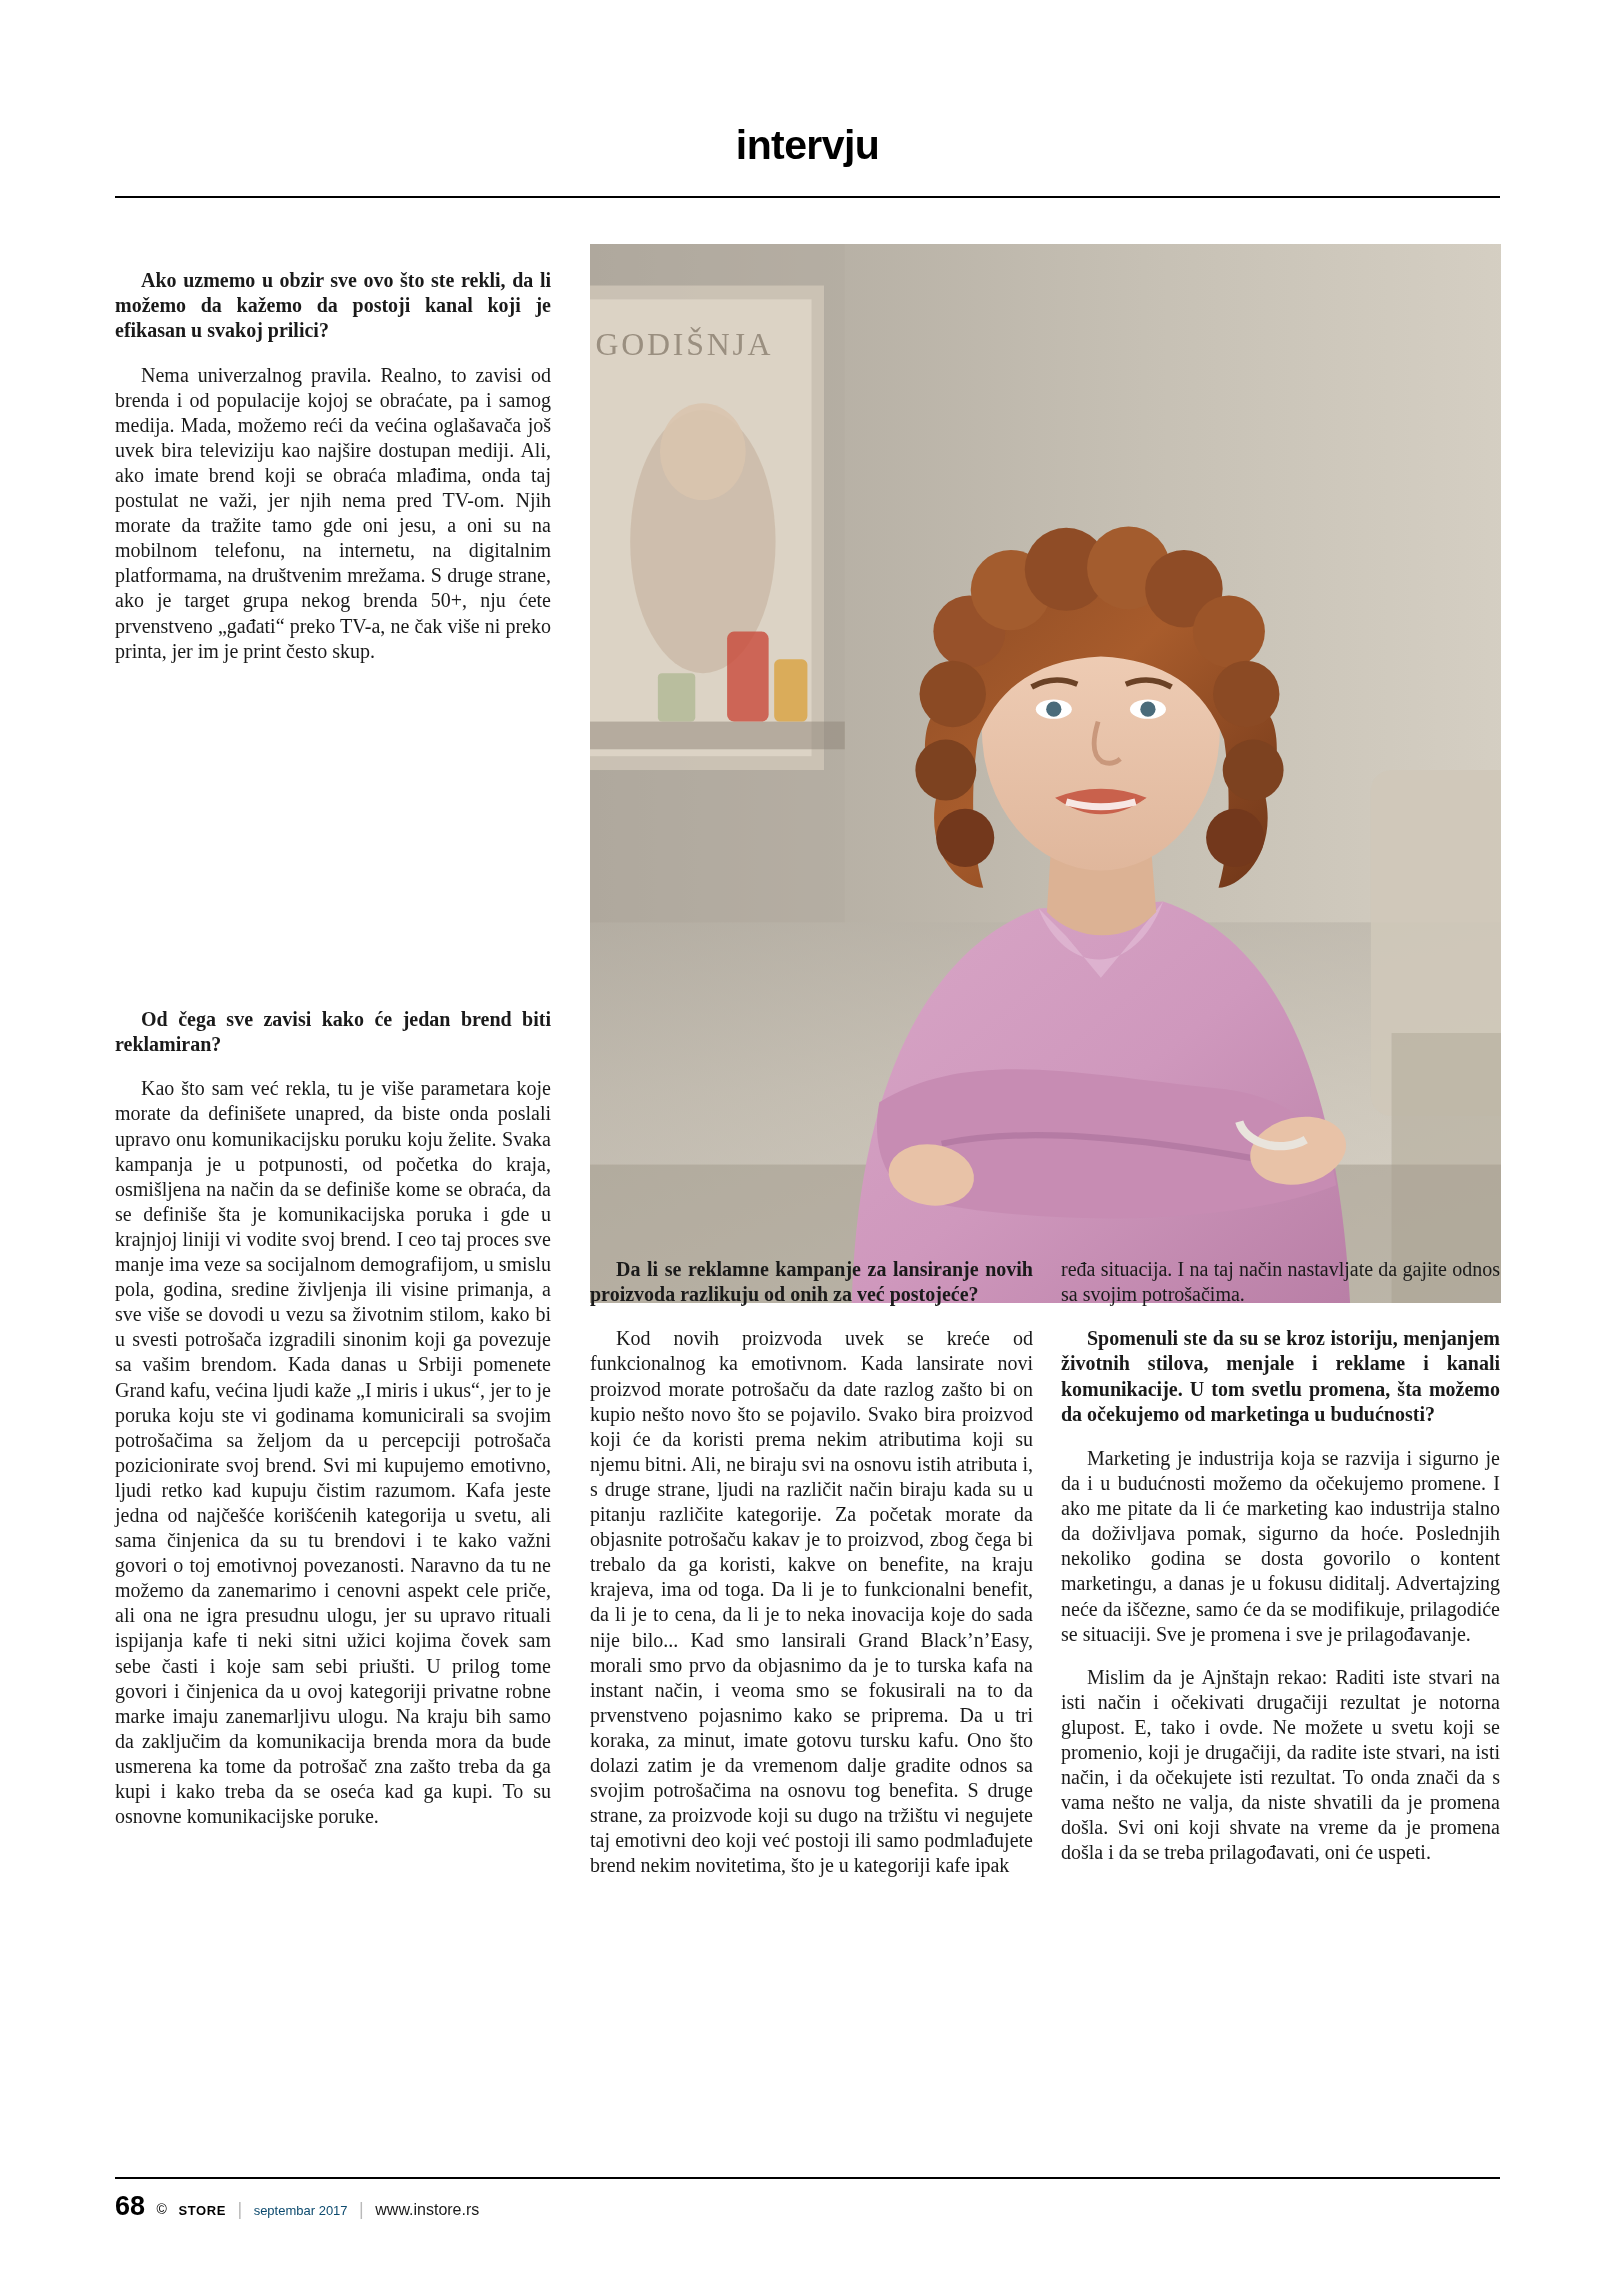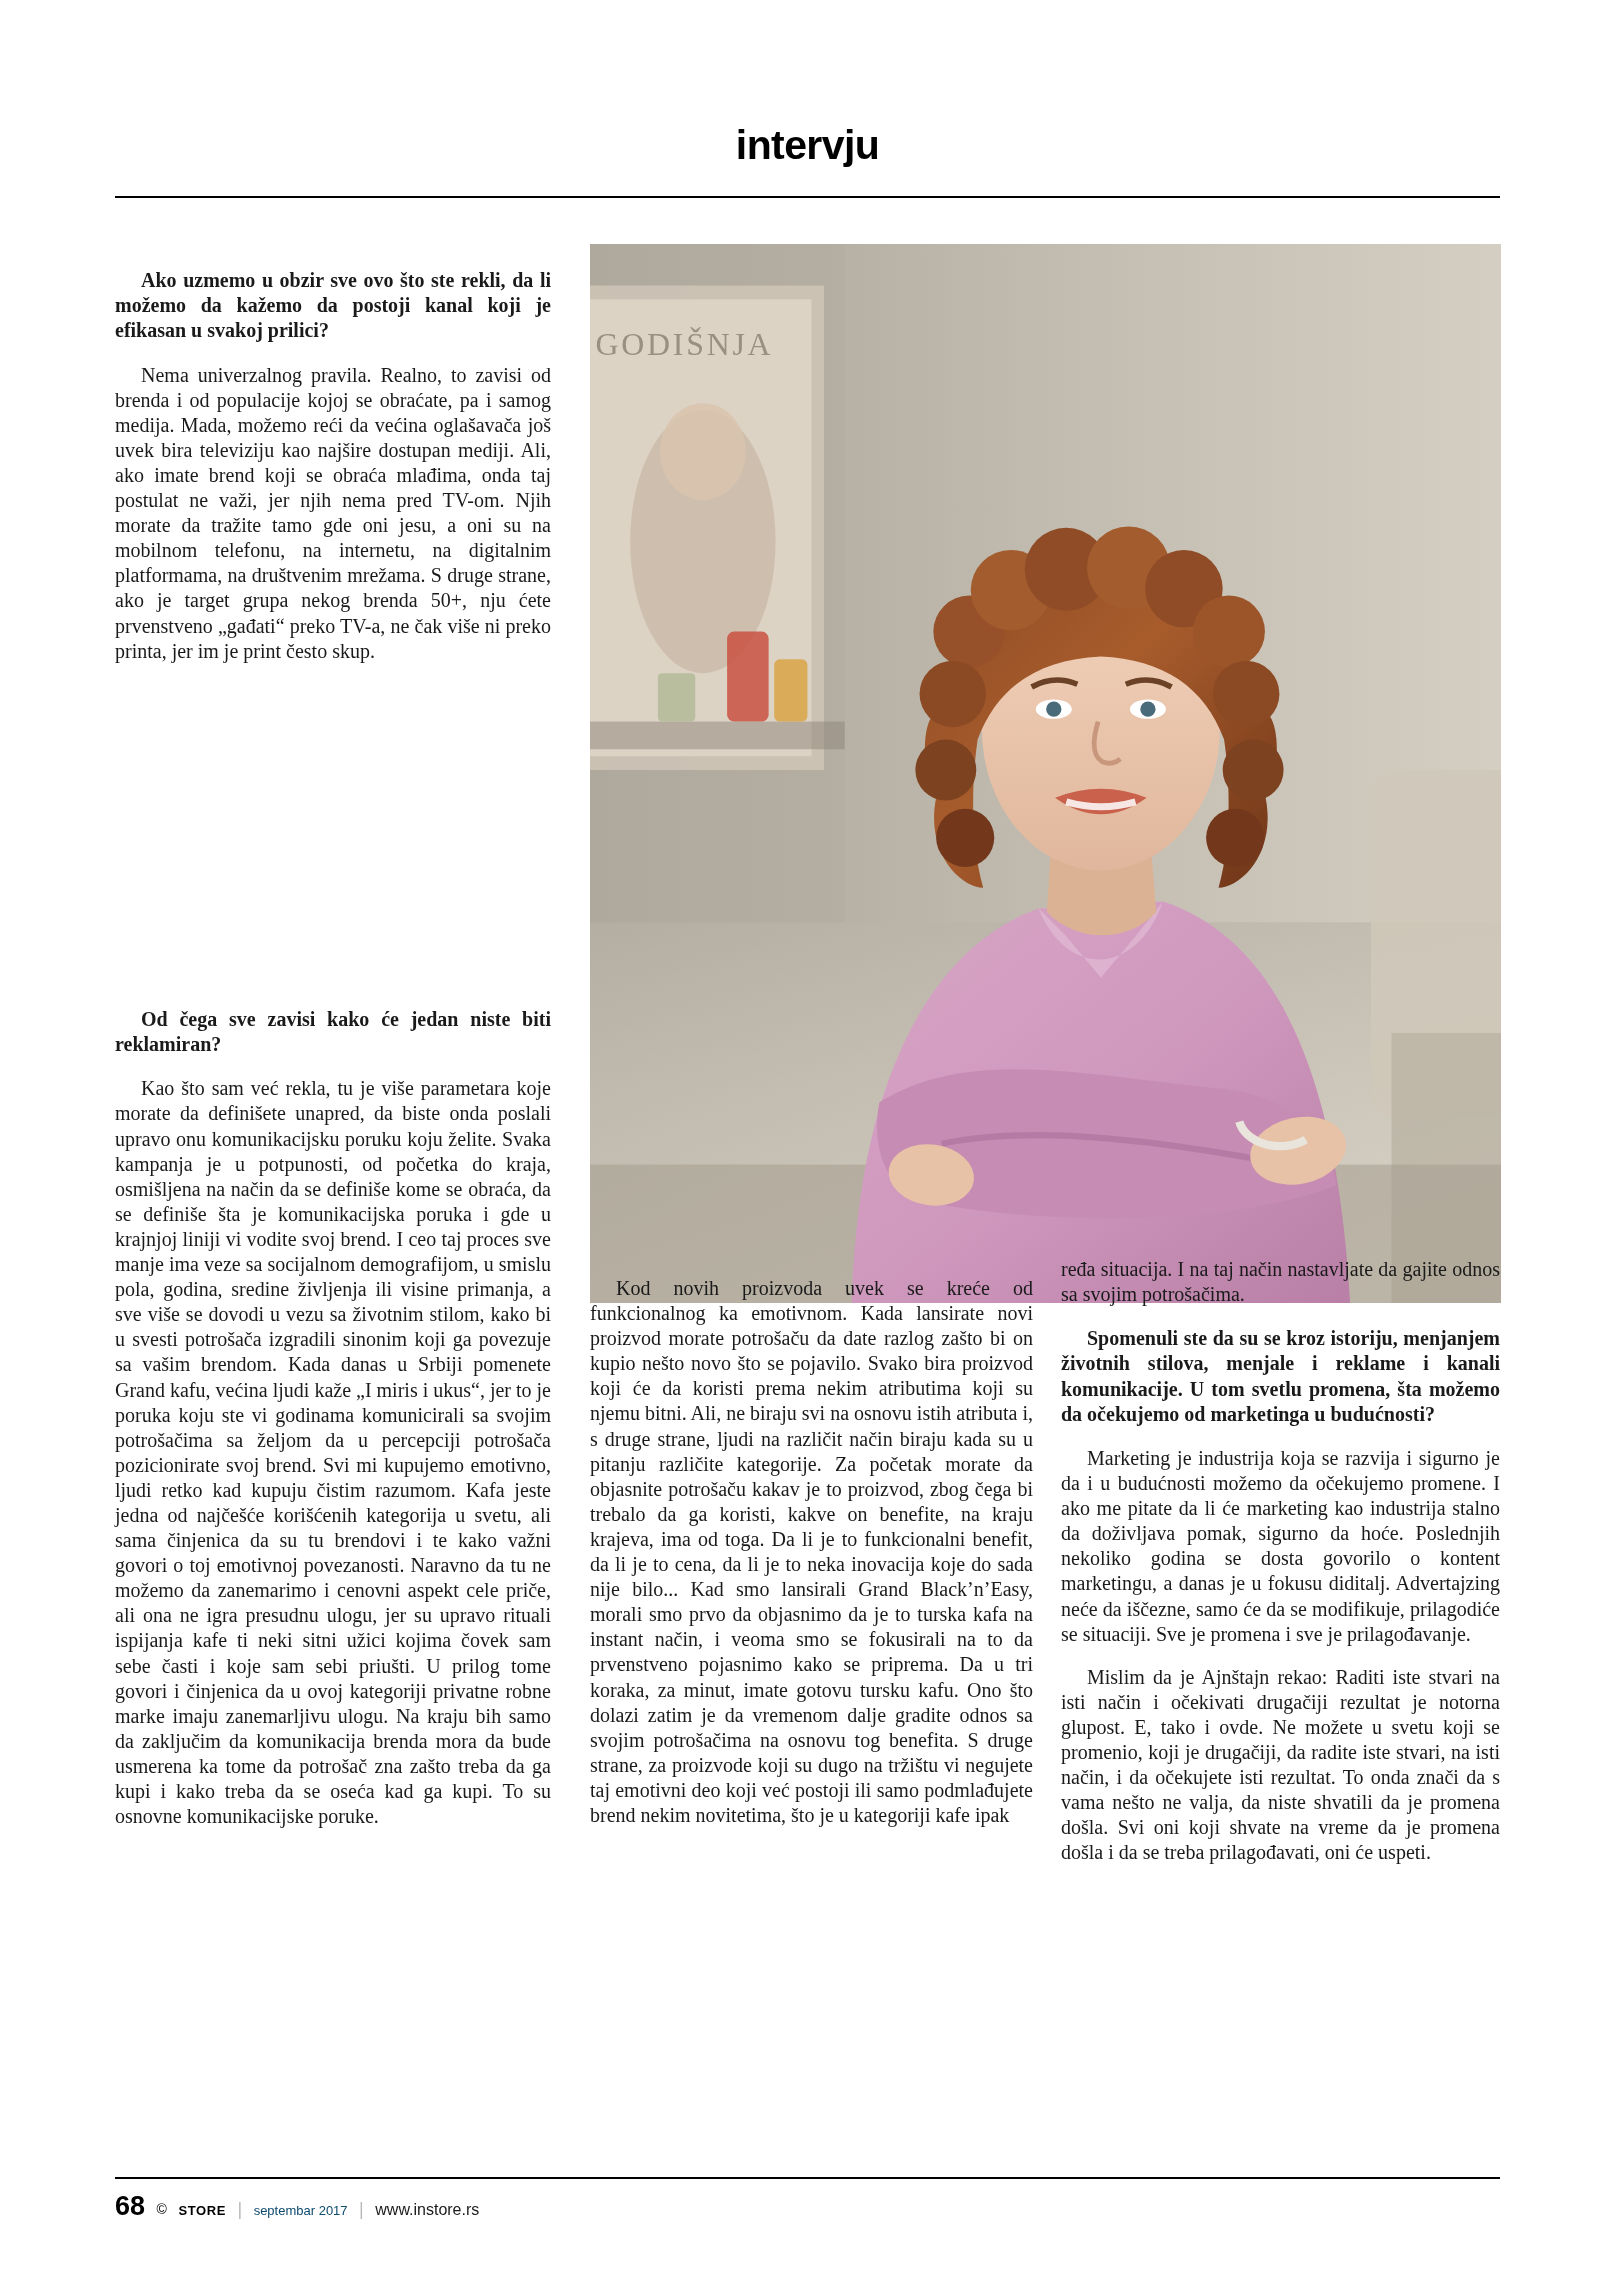--- a/index.html
+++ b/index.html
@@ -195,21 +195,21 @@
   <div class="header-rule"></div>
 
   <div class="col" id="col1">
     <p class="q">Ako uzmemo u obzir sve ovo što ste rekli, da li možemo da kažemo da postoji kanal koji je efikasan u svakoj prilici?</p>
     <div class="gap-m"></div>
     <p>Nema univerzalnog pravila. Realno, to zavisi od brenda i od populacije kojoj se obraćate, pa i samog medija.  Mada, možemo reći da većina oglašavača još uvek bira televiziju kao najšire dostupan mediji. Ali, ako imate brend koji se obraća mlađima, onda taj postulat ne važi, jer njih nema pred TV-om. Njih morate da tražite tamo gde oni jesu, a oni su na mobilnom telefonu, na internetu, na digitalnim platformama, na društvenim mrežama. S druge strane, ako je target grupa nekog brenda 50+, nju ćete prvenstveno „gađati“ preko TV-a, ne čak više ni preko printa, jer im je print često skup.</p>
   </div>
 
 
   <div class="col" id="col1b">
-    <p class="q">Od čega sve zavisi kako će jedan niste biti reklamiran?</p>
+    <p class="q">Od čega sve zavisi kako će jedan brend biti reklamiran?</p>
     <div class="gap-m"></div>
     <p>Kao što sam već rekla, tu je više parametara koje morate da definišete unapred, da biste onda poslali upravo onu komunikacijsku poruku koju želite. Svaka kampanja je u potpunosti, od početka do kraja, osmišljena na način da se definiše kome se obraća, da se definiše šta je komunikacijska poruka i gde u krajnjoj liniji vi vodite svoj brend. I ceo taj proces  sve manje ima veze sa socijalnom demografijom, u smislu pola, godina, sredine življenja ili visine primanja, a sve  više se dovodi u vezu sa životnim stilom, kako bi u svesti potrošača izgradili sinonim koji ga povezuje sa vašim brendom. Kada danas u Srbiji pomenete Grand kafu, većina ljudi kaže „I miris i ukus“, jer to je poruka koju ste vi godinama komunicirali sa svojim potrošačima sa željom da u percepciji potrošača pozicionirate svoj brend. Svi mi kupujemo emotivno, ljudi retko kad kupuju čistim razumom. Kafa jeste jedna od najčešće korišćenih kategorija u svetu, ali sama činjenica da su tu brendovi i te kako važni govori o toj emotivnoj povezanosti. Naravno da tu ne možemo da zanemarimo i cenovni aspekt cele priče, ali ona ne igra presudnu ulogu, jer su upravo rituali ispijanja kafe ti neki sitni užici kojima čovek sam sebe časti i koje sam sebi priušti. U prilog tome govori i činjenica da u ovoj kategoriji privatne robne marke imaju zanemarljivu ulogu. Na kraju bih samo da zaključim da komunikacija brenda mora da bude usmerena ka tome da potrošač  zna zašto treba da ga kupi i kako treba da se oseća kad ga kupi. To su osnovne komunikacijske poruke.</p>
   </div>
 
   <div class="photo">
     <svg viewBox="0 0 1420 1530" preserveAspectRatio="xMidYMid slice">
       <defs>
         <linearGradient id="bgG" x1="0" y1="0" x2="0" y2="1">
           <stop offset="0%" stop-color="#b9b3a8"></stop>
           <stop offset="45%" stop-color="#cdc7bb"></stop>
@@ -292,20 +292,21 @@
       <path d="M690 640 q 32 -18 66 -4" stroke="#6b4226" stroke-width="8" fill="none"></path>
       <path d="M826 636 q 34 -14 66 4" stroke="#6b4226" stroke-width="8" fill="none"></path>
       <path d="M786 690 q -14 46 6 58 q 14 6 26 -4" stroke="#c9987c" stroke-width="7" fill="none"></path>
       <path d="M724 800 q 66 42 132 0 q -62 26 -132 0 Z" fill="#b9543f"></path>
       <path d="M724 800 q 66 -26 132 0 q -66 48 -132 0 Z" fill="#c9614c"></path>
       <path d="M740 806 q 50 14 100 0" stroke="#ffffff" stroke-width="10" fill="none" opacity="0.85"></path>
     </svg>
   </div>
 
   <div class="col" id="col2">
+    <p class="q">Da li se reklamne kampanje za lansiranje novih proizvoda razlikuju od onih za već postojeće?</p>
     <div class="gap-m"></div>
     <p>Kod novih proizvoda uvek se kreće od funkcionalnog ka emotivnom. Kada lansirate novi proizvod morate potrošaču da date razlog zašto bi on kupio nešto novo što se pojavilo. Svako bira proizvod koji će da koristi prema nekim atributima koji su njemu bitni. Ali, ne biraju svi na osnovu istih atributa i, s druge strane, ljudi  na različit način biraju kada su u pitanju različite kategorije. Za početak morate da objasnite potrošaču kakav je to proizvod, zbog čega bi trebalo da ga koristi, kakve on benefite, na kraju krajeva, ima od toga. Da li je to funkcionalni benefit, da li je to cena, da li je to neka inovacija koje do sada nije bilo... Kad smo lansirali Grand Black’n’Easy, morali smo prvo da objasnimo da je to turska kafa na instant način, i veoma smo se fokusirali na to da prvenstveno pojasnimo kako se priprema. Da u tri koraka, za minut, imate gotovu tursku kafu. Ono što dolazi zatim je da vremenom  dalje gradite odnos sa svojim potrošačima na osnovu tog benefita. S druge strane, za proizvode koji su dugo na tržištu vi negujete taj emotivni deo koji već postoji  ili samo podmlađujete brend nekim novitetima, što je u kategoriji kafe ipak</p>
   </div>
 
   <div class="col" id="col3">
     <p style="text-indent:0">ređa situacija. I na taj način nastavljate da gajite odnos sa svojim potrošačima.</p>
     <div class="gap-m"></div>
     <p class="q">Spomenuli ste da su se kroz istoriju, menjanjem životnih stilova, menjale i reklame i kanali komunikacije. U tom svetlu promena, šta možemo da očekujemo od marketinga u budućnosti?</p>
     <div class="gap-m"></div>
     <p>Marketing je industrija koja se razvija i sigurno je da i u budućnosti možemo da očekujemo promene. I ako me pitate da li će marketing kao industrija stalno da doživljava pomak, sigurno da hoće. Poslednjih nekoliko godina se dosta govorilo o kontent marketingu, a danas je u fokusu diditalj. Advertajzing neće da iščezne, samo će da se modifikuje, prilagodiće se situaciji. Sve je promena i sve je prilagođavanje.</p>

